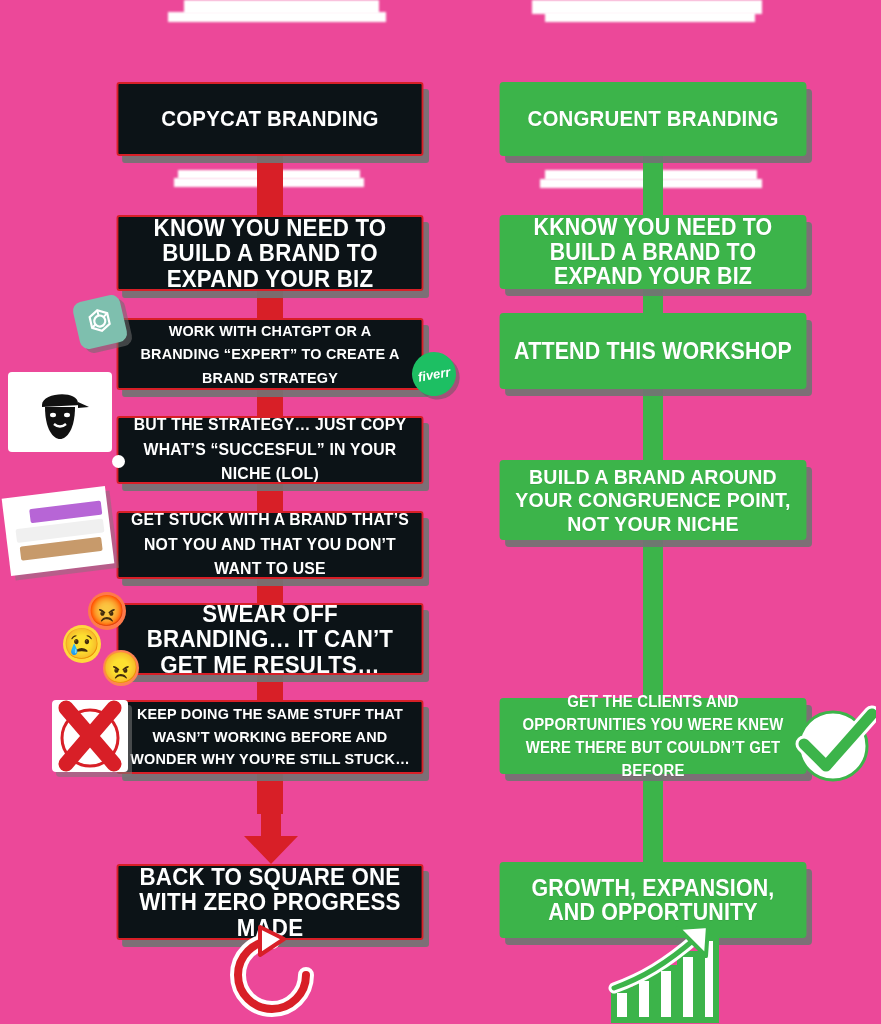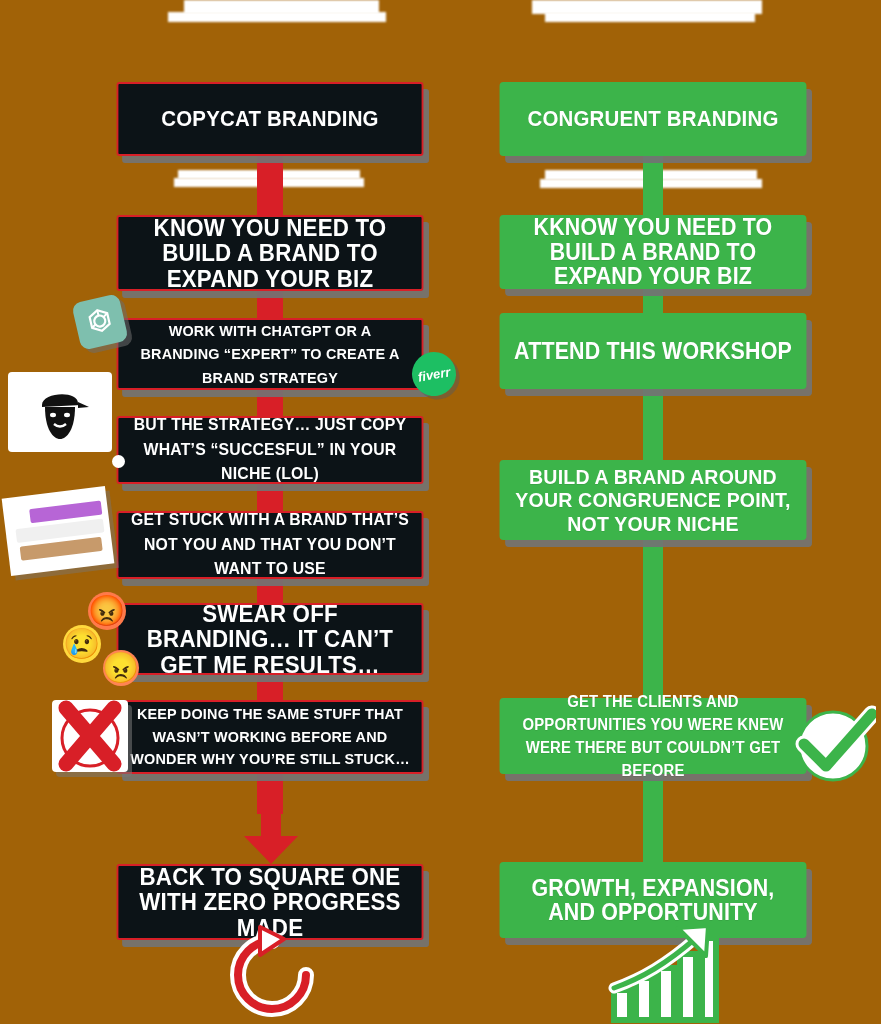--- a/index.html
+++ b/index.html
@@ -6,21 +6,21 @@
   * { box-sizing: border-box; margin: 0; padding: 0; }
   html, body {
     width: 881px; height: 1024px;
     background: #000;
     font-family: "Liberation Sans", sans-serif;
     overflow: hidden;
   }
   #stage {
     position: relative;
     width: 881px; height: 1024px;
-    background: #a16207;
+    background: #ec4899;
   }
 
   
   .redacted {
     position: absolute;
     background: #ffffff;
     filter: blur(1.2px);
   }
 
   

